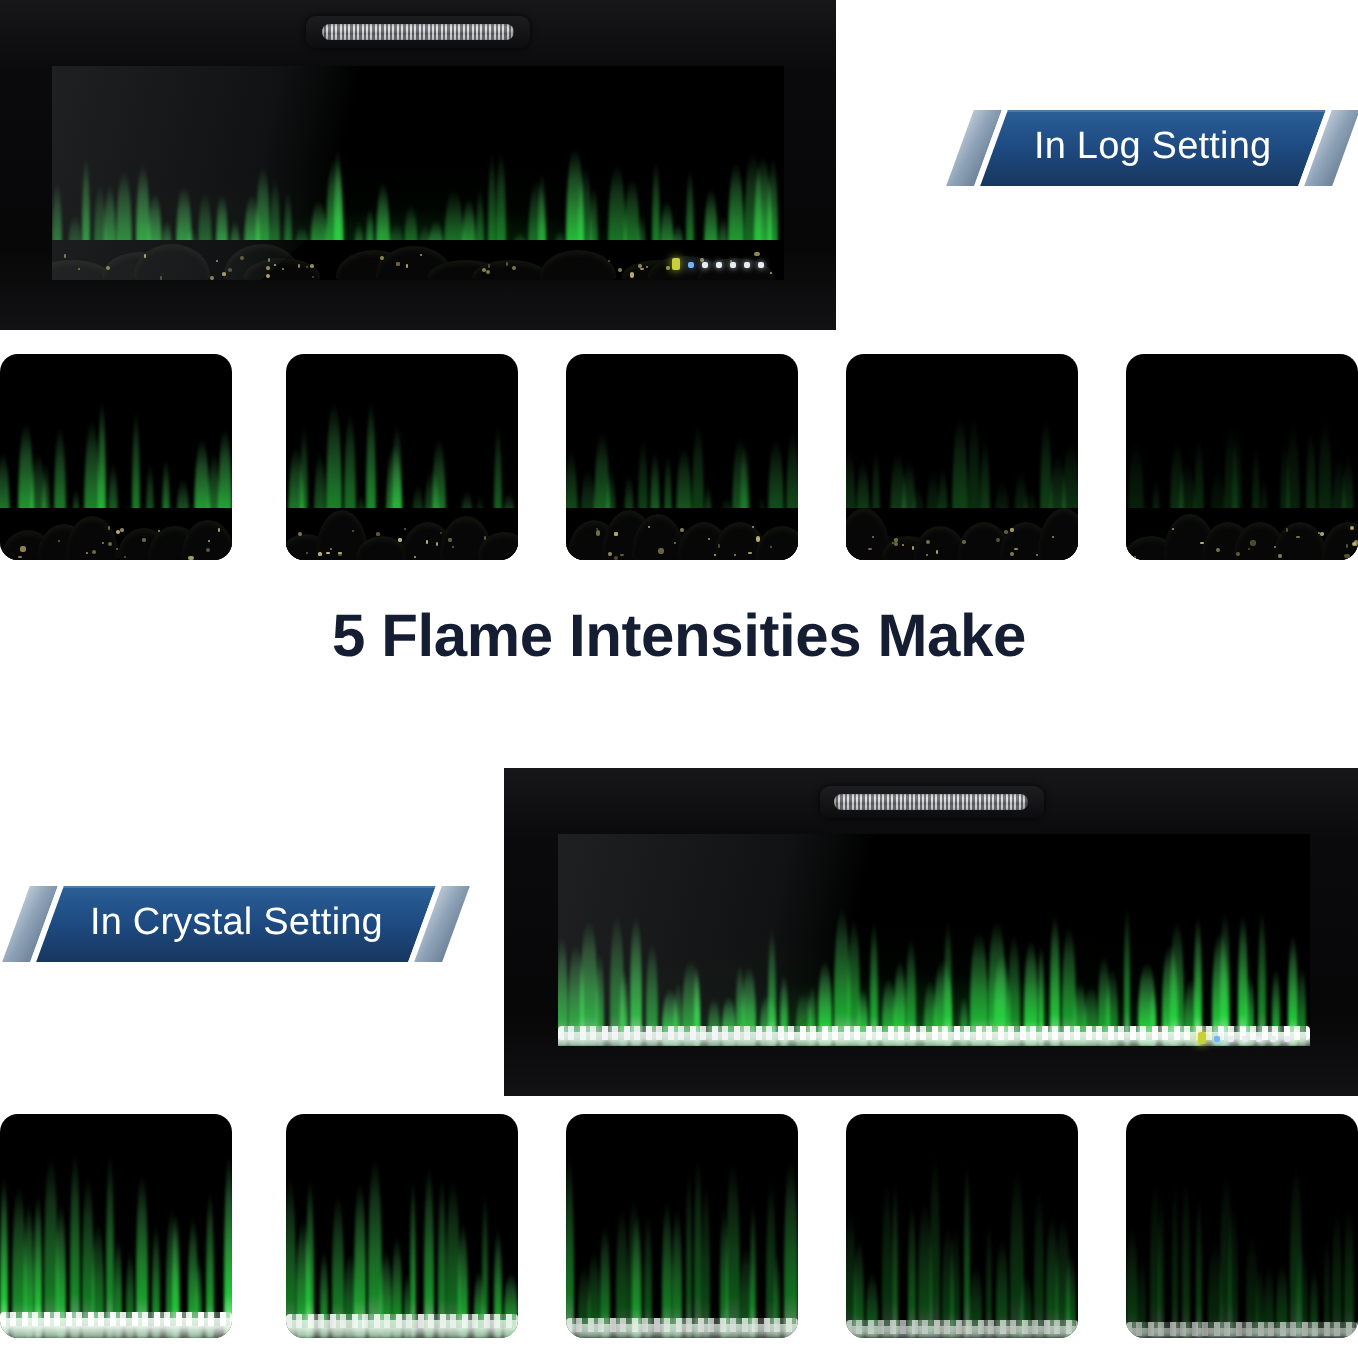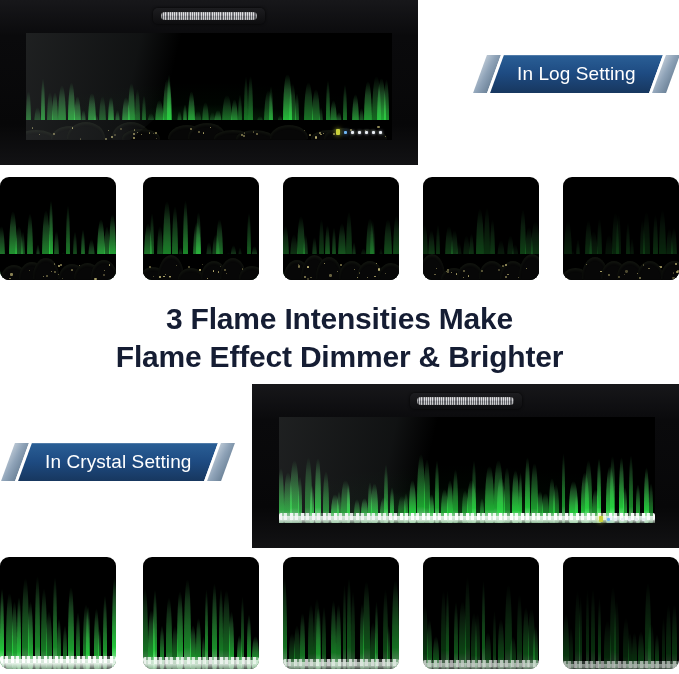--- a/index.html
+++ b/index.html
@@ -511,22 +511,21 @@
         <div class="spark" style="left: 96.4015%; bottom: 56.0615%; width: 2.19968px; height: 2.19968px; opacity: 0.856351;"></div>
         <div class="spark" style="left: 97.5101%; bottom: 26.8515%; width: 2.26485px; height: 2.26485px; opacity: 0.862182;"></div>
         <div class="spark" style="left: 53.8321%; bottom: 28.4783%; width: 2.27069px; height: 2.27069px; opacity: 0.360468;"></div>
         <div class="spark" style="left: 65.6784%; bottom: 3.60996%; width: 2.20268px; height: 2.20268px; opacity: 0.650275;"></div>
         <div class="spark" style="left: 32.2879%; bottom: 29.71%; width: 1.15561px; height: 1.15561px; opacity: 0.893258;"></div>
       </div>
     </div>
   </div>
 
 <div id="headline">
-  <span>3 Flame Intensities Make</span>
-  <span class="l2">Flame Effect Dimmer &amp; Brighter</span>
+  <span>5 Flame Intensities Make</span>
 </div>
 
 <div class="unit" id="crystal-unit" style="left:252px; top:384px; width:427px; height:164px;">
   <div class="bezel"></div>
   <div class="handle" style="top:9px; width:112px; height:16px;">
     <div class="mesh"></div>
   </div>
   <div class="firebox" style="left:27px; top:33px; right:24px; bottom:25px;">
     <div class="glass-reflect"></div>
     <div class="flames" style="height:100%;">

